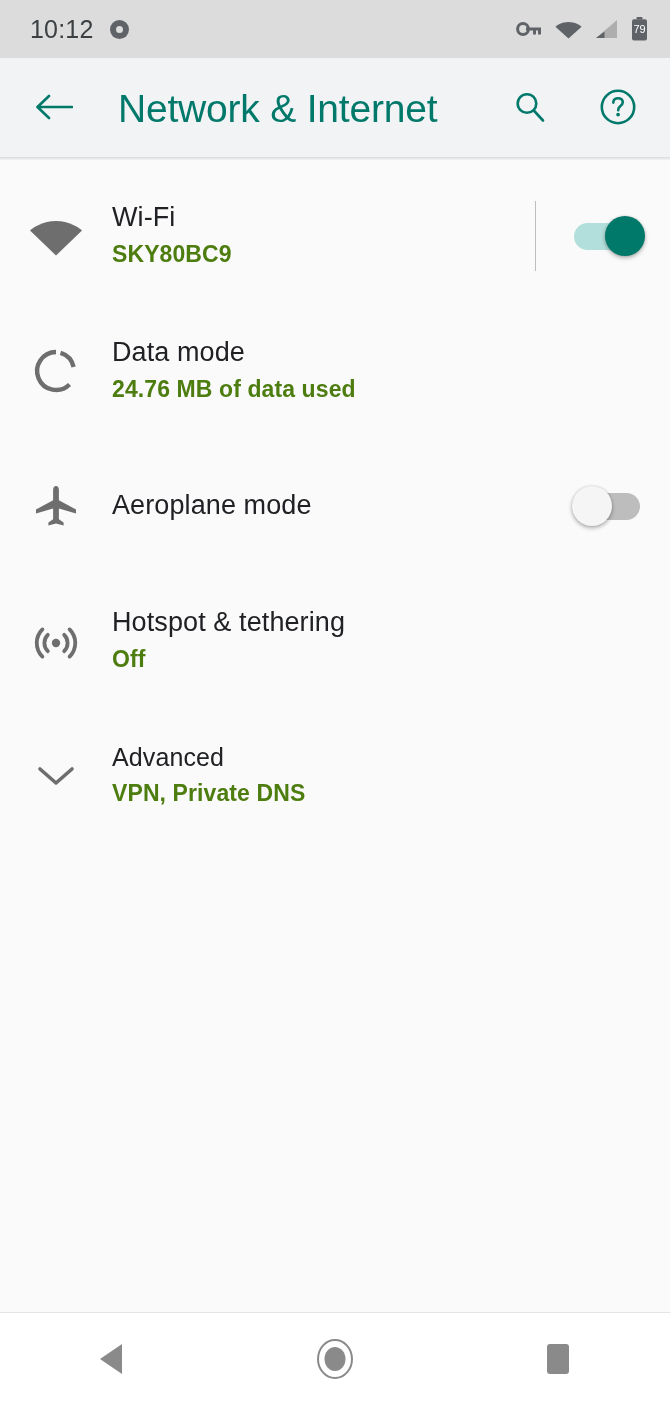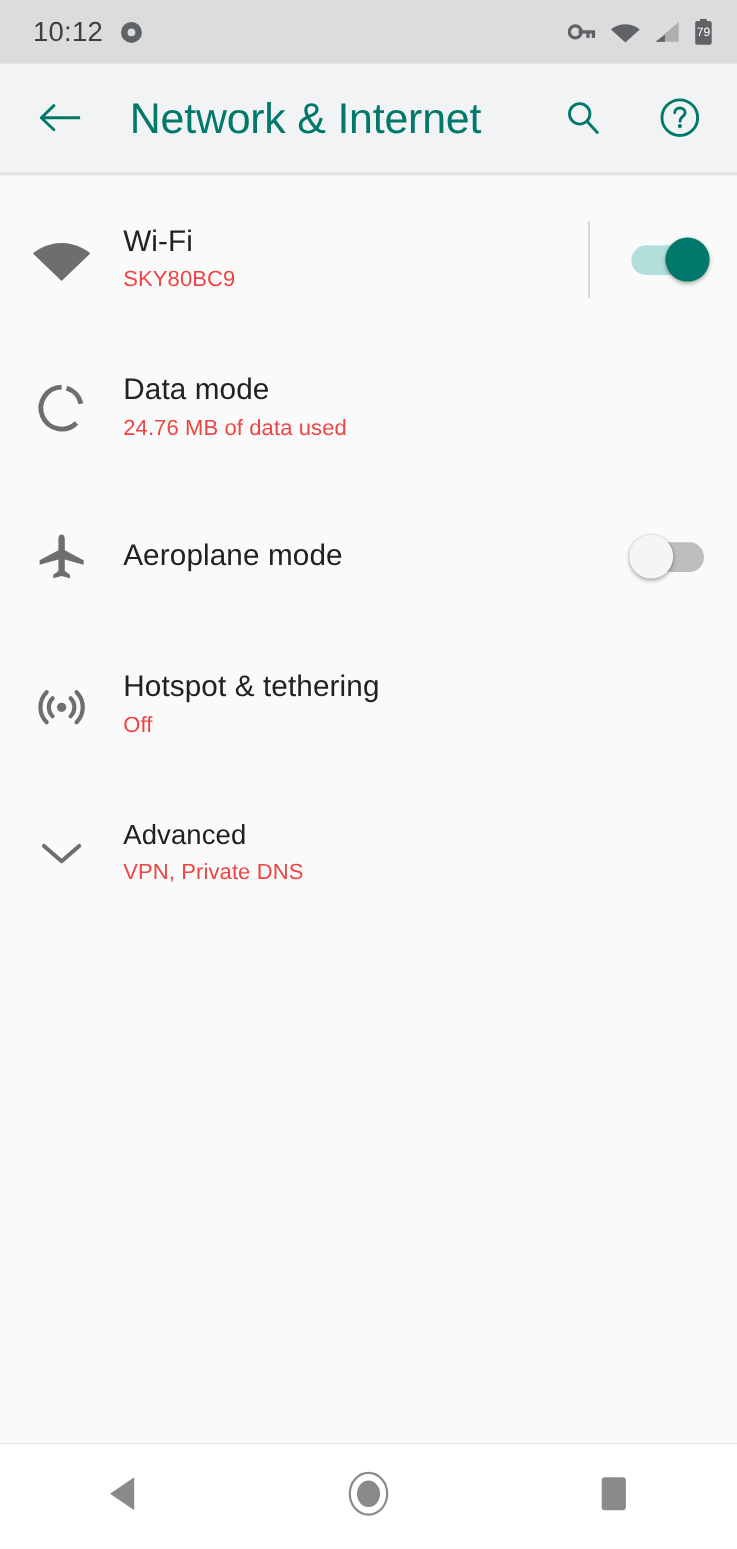--- a/index.html
+++ b/index.html
@@ -145,25 +145,26 @@
     padding-right: 12px;
   }
   .row-title {
     font-size: 27px;
     color: #202124;
     line-height: 1.3;
     letter-spacing: 0.1px;
   }
   .row-title.small { font-size: 25px; }
   .row-sub {
-    font-size: 20px;
-    color: #ef4444;
+    font-size: 23px;
+    color: #4d7c0f;
     line-height: 1.45;
     margin-top: 3px;
     letter-spacing: 0.1px;
+    font-weight: bold;
   }
   .row-divider-v {
     width: 1px;
     height: 70px;
     background: #bdbdbd;
     flex: 0 0 1px;
     margin-right: 36px;
   }
   .row-control {
     flex: 0 0 auto;

